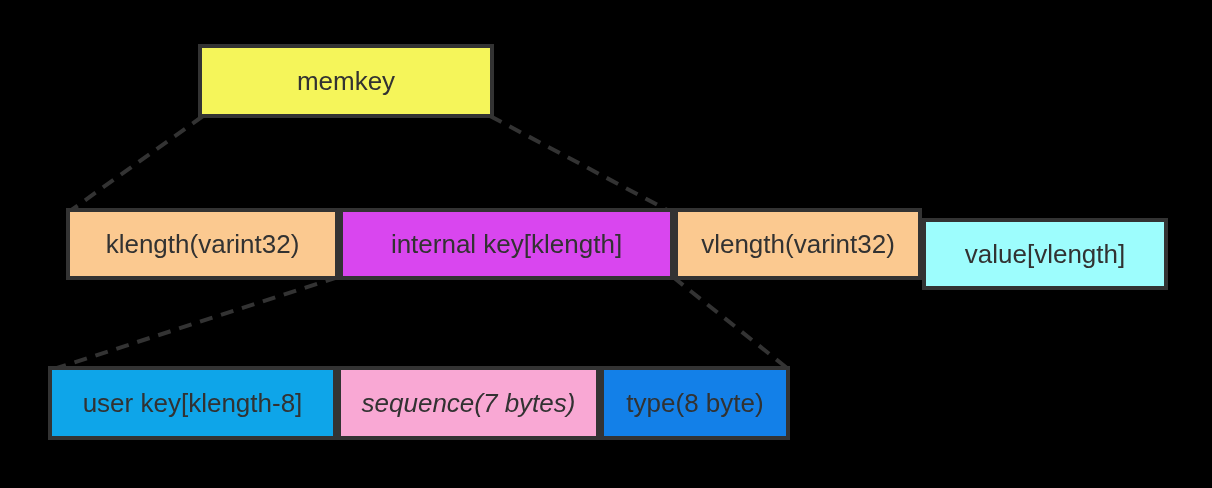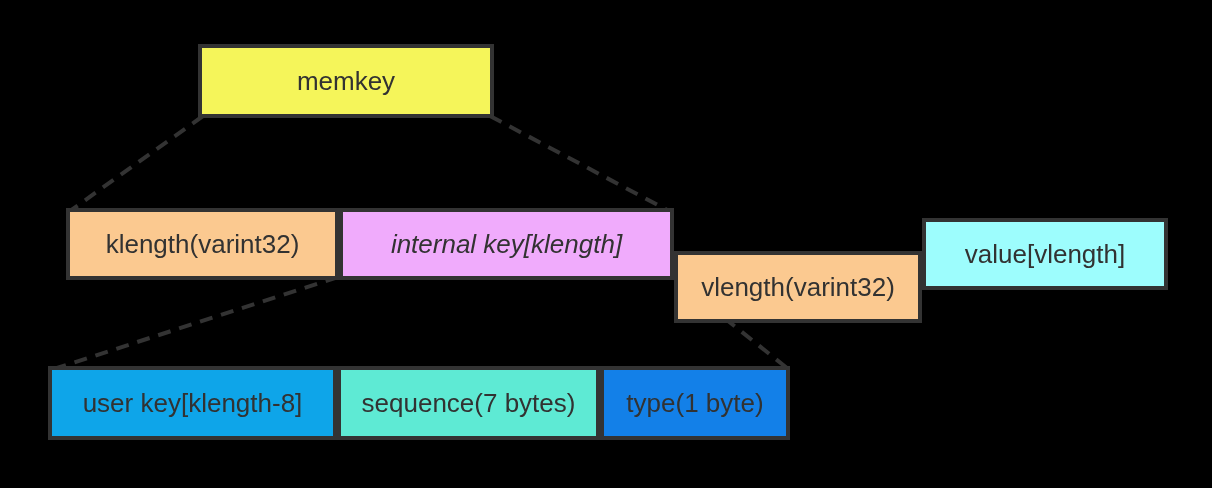--- a/index.html
+++ b/index.html
@@ -36,24 +36,24 @@
     <line class="conn" x1="203" y1="116" x2="70" y2="211" style="stroke: rgb(51, 51, 51);"></line>
     <line class="conn" x1="490" y1="116" x2="669" y2="211" style="stroke: rgb(51, 51, 51);"></line>
     <line class="conn" x1="338" y1="277" x2="57" y2="368" style="stroke: rgb(51, 51, 51);"></line>
     <line class="conn" x1="673" y1="277" x2="787" y2="368" style="stroke: rgb(51, 51, 51);"></line>
   </svg>
 
   <div class="box memkey-box" style="background-color: rgb(245, 245, 90); border-color: rgb(51, 51, 51);">memkey</div>
 
   <div class="row row-encoding">
     <div class="box b-klength" style="background-color: rgb(251, 201, 144); border-color: rgb(51, 51, 51);">klength(varint32)</div>
-    <div class="box b-internalkey" style="background-color: #f0abfc; border-color: rgb(51, 51, 51); font-style: italic;">internal key[klength]</div>
-    <div class="box b-vlength" style="background-color: rgb(251, 201, 144); border-color: rgb(51, 51, 51); margin-top: 43px;">vlength(varint32)</div>
+    <div class="box b-internalkey" style="background-color: #d946ef; border-color: rgb(51, 51, 51);">internal key[klength]</div>
+    <div class="box b-vlength" style="background-color: rgb(251, 201, 144); border-color: rgb(51, 51, 51);">vlength(varint32)</div>
     <div class="box b-value" style="background-color: rgb(157, 253, 253); border-color: rgb(51, 51, 51);">value[vlength]</div>
   </div>
 
   <div class="row row-internal">
     <div class="box b-userkey" style="background-color: #0ea5e9; border-color: rgb(51, 51, 51);">user key[klength-8]</div>
-    <div class="box b-sequence" style="background-color: #5eead4; border-color: rgb(51, 51, 51);">sequence(7 bytes)</div>
-    <div class="box b-type" style="background-color: rgb(19, 128, 232); border-color: rgb(51, 51, 51);">type(1 byte)</div>
+    <div class="box b-sequence" style="background-color: #f9a8d4; border-color: rgb(51, 51, 51); font-style: italic;">sequence(7 bytes)</div>
+    <div class="box b-type" style="background-color: rgb(19, 128, 232); border-color: rgb(51, 51, 51);">type(8 byte)</div>
   </div>
 
 </div>
 
 </body></html>

